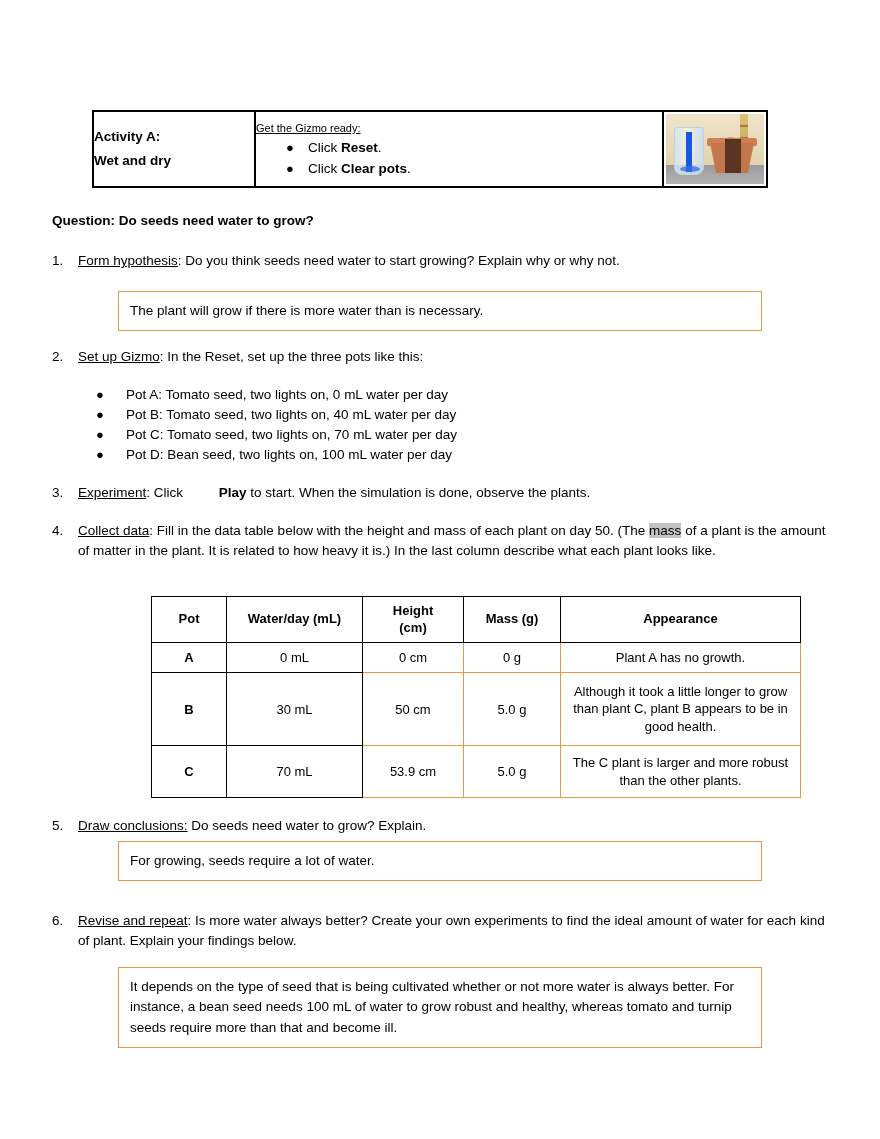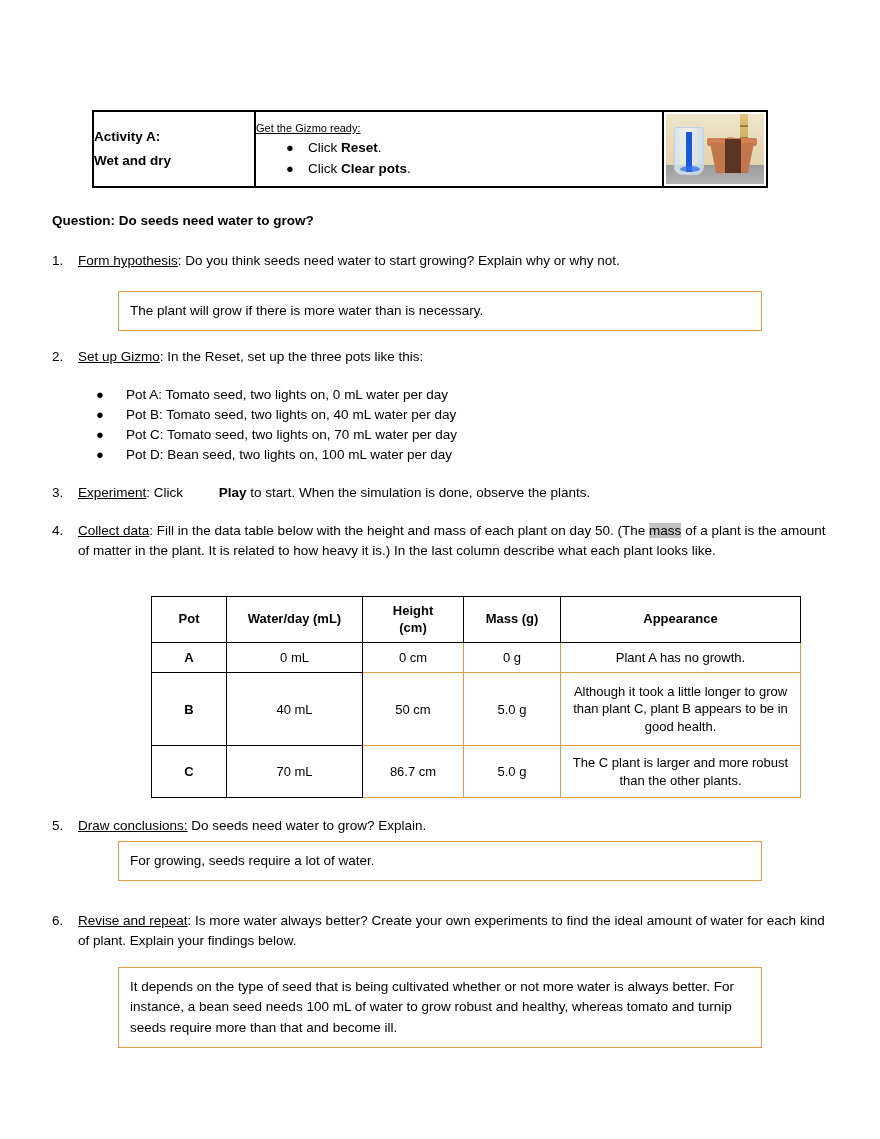--- a/index.html
+++ b/index.html
@@ -329,29 +329,29 @@
     <tbody>
       <tr class="row-a">
         <td class="cell-black td-pot">A</td>
         <td class="cell-black td-water">0 mL</td>
         <td class="cell-orange">0 cm</td>
         <td class="cell-orange">0 g</td>
         <td class="cell-orange td-appear">Plant A has no growth.</td>
       </tr>
       <tr class="row-b">
         <td class="cell-black td-pot">B</td>
-        <td class="cell-black td-water">40 mL</td>
+        <td class="cell-black td-water">30 mL</td>
         <td class="cell-orange">50 cm</td>
         <td class="cell-orange">5.0 g</td>
         <td class="cell-orange td-appear">Although it took a little longer to grow than plant C, plant B appears to be in good health.</td>
       </tr>
       <tr class="row-c">
         <td class="cell-black td-pot">C</td>
         <td class="cell-black td-water">70 mL</td>
-        <td class="cell-orange">86.7 cm</td>
+        <td class="cell-orange">53.9 cm</td>
         <td class="cell-orange">5.0 g</td>
         <td class="cell-orange td-appear">The C plant is larger and more robust than the other plants.</td>
       </tr>
     </tbody>
   </table>
 
   <div class="step" style="top:816px;">
     <span class="num">5.</span>
     <span class="body"><u>Draw conclusions:</u><span> Do seeds need water to grow? Explain.</span></span>
   </div>

